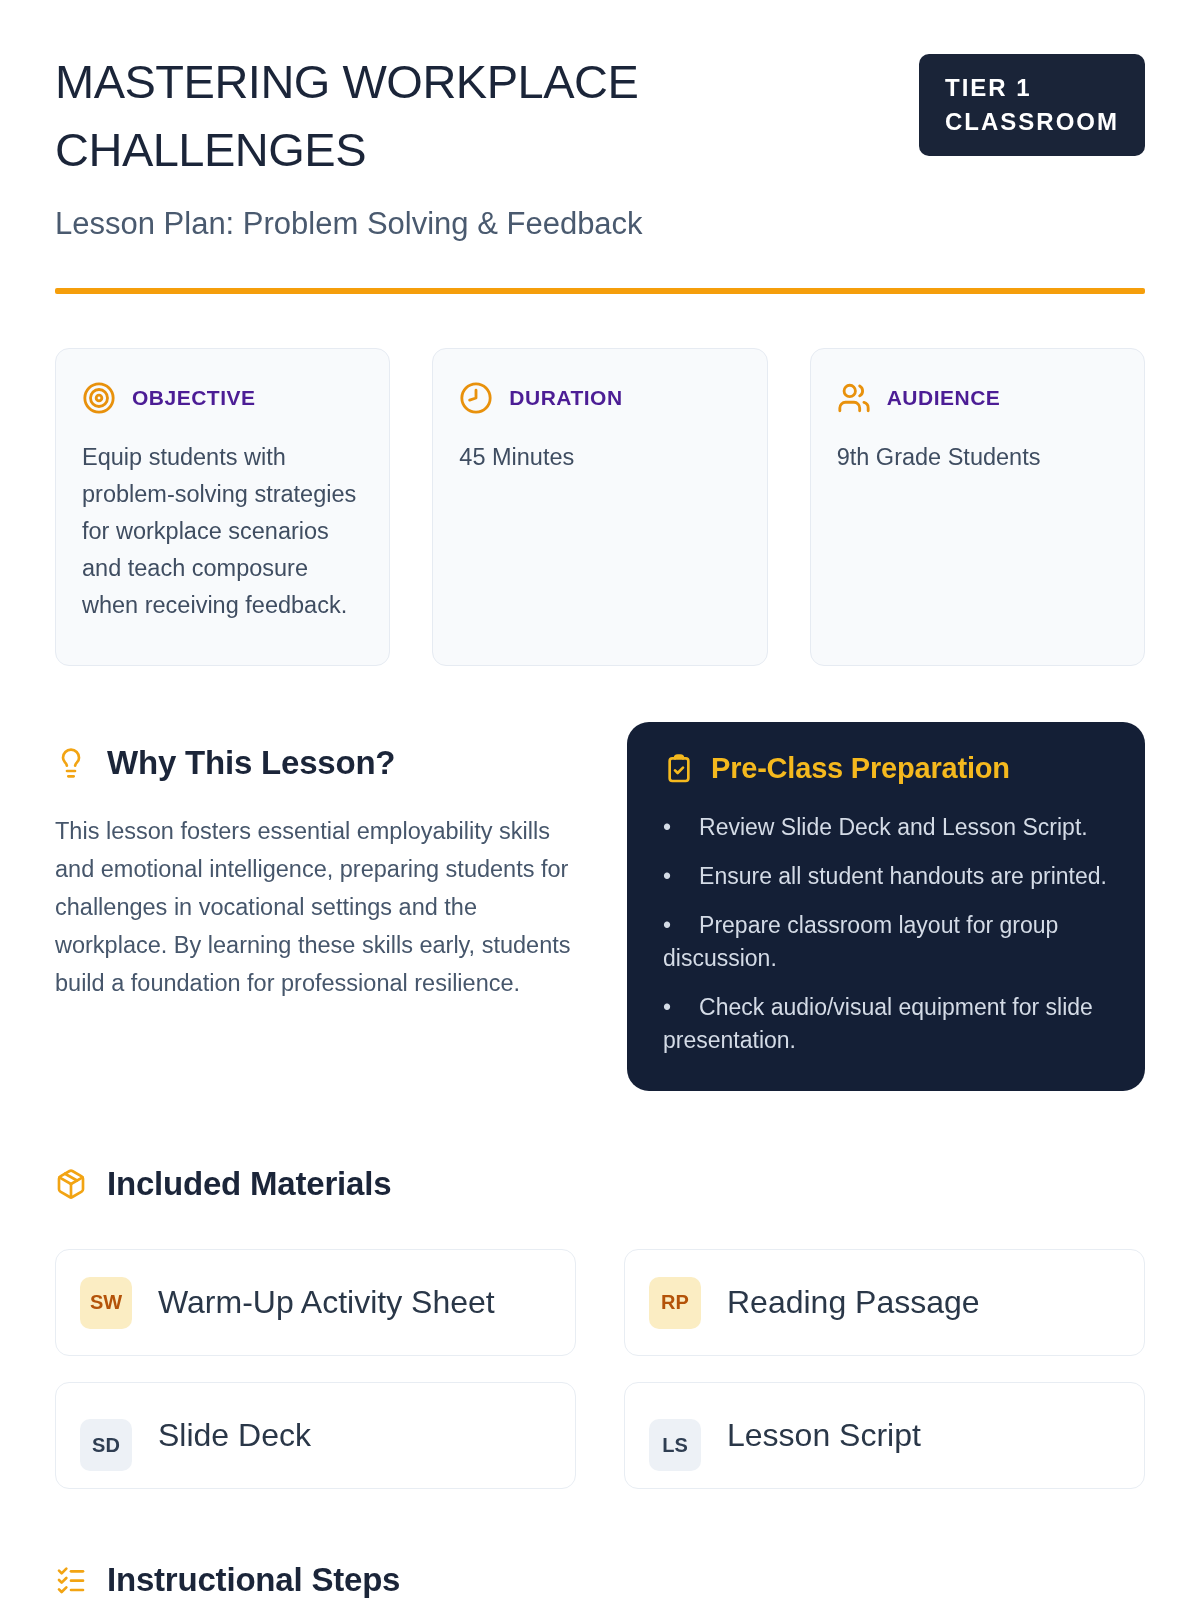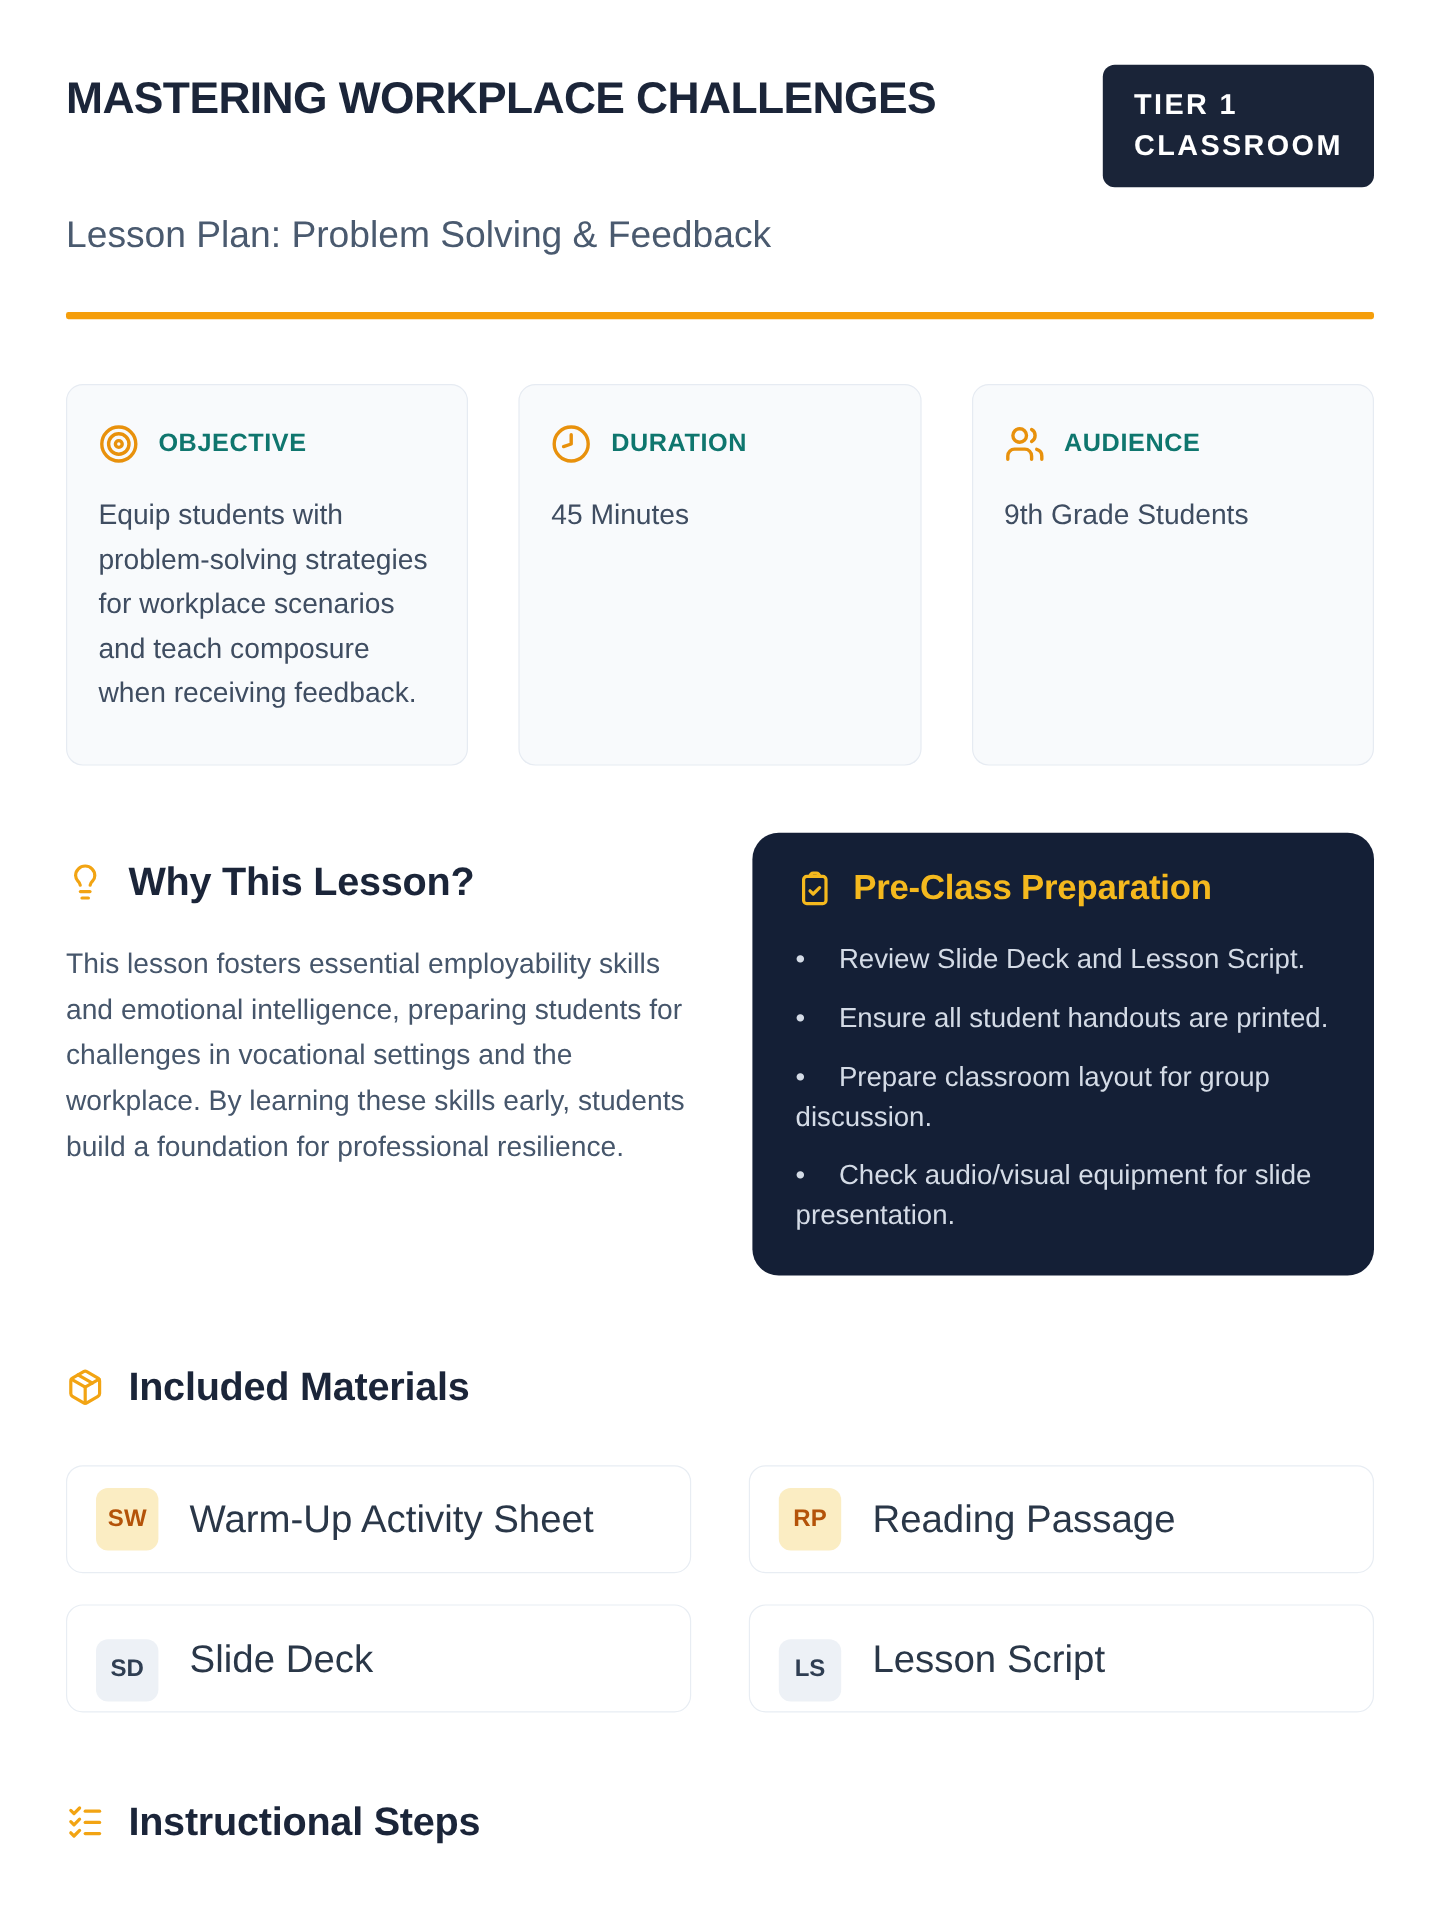--- a/index.html
+++ b/index.html
@@ -23,40 +23,40 @@
     width:1200px;height:1600px;overflow:hidden;
     font-family:"Liberation Sans", sans-serif;
     color:var(--body-gray);
   }
   .page{width:1200px;height:1600px;padding:48px 55px 0 55px;background:#fff;}
 
   
   .header{display:flex;justify-content:space-between;align-items:flex-start;}
   .page-title{
     max-width:860px;
-    font-size:37px;line-height:68px;font-weight:700;letter-spacing:-0.5px;
+    font-size:47px;line-height:68px;font-weight:400;letter-spacing:-0.5px;
     color:var(--heading-navy);text-transform:uppercase;
   }
   .tier-badge{
     margin-top:6px;
     background:var(--navy);color:#fff;border-radius:10px;
     padding:17px 26px;font-size:24px;font-weight:700;letter-spacing:2px;
     line-height:34px;text-transform:uppercase;white-space:nowrap;
   }
   .subtitle{margin-top:22px;font-size:31px;color:#4A5A6F;}
   .divider{margin-top:46px;height:6px;background:var(--accent-orange);border-radius:2px;}
 
   
   .info-cards{margin-top:54px;display:grid;grid-template-columns:repeat(3,1fr);gap:42px;}
   .info-card{
     background:var(--card-bg);border:1px solid var(--card-border);
     border-radius:14px;padding:32px 26px;height:318px;
   }
   .info-card-head{display:flex;align-items:center;gap:16px;}
-  .info-card-label{font-size:21px;font-weight:700;letter-spacing:0.5px;color:#0f766e;}
+  .info-card-label{font-size:21px;font-weight:700;letter-spacing:0.5px;color:#4c1d95;}
   .info-card-body{margin-top:24px;font-size:23.5px;line-height:37px;color:#3F4D61;}
   .icon{flex:0 0 auto;display:inline-flex;}
 
   
   .two-col{margin-top:56px;display:flex;gap:52px;align-items:flex-start;}
   .why-col{width:520px;padding-top:22px;}
   .section-head{display:flex;align-items:center;gap:20px;}
   .section-heading{font-size:33px;font-weight:800;color:var(--heading-navy);letter-spacing:-0.2px;}
   .why-body{margin-top:30px;font-size:23.5px;line-height:38px;color:var(--body-gray);}
 
@@ -71,21 +71,21 @@
   .prep-item .dot{margin-right:28px;}
 
   
   .materials-head{margin-top:74px;}
   .materials-grid{
     margin-top:46px;display:grid;grid-template-columns:1fr 1fr;
     column-gap:48px;row-gap:26px;
   }
   .material-card{
     background:#fff;border:1.5px solid #E8EDF3;border-radius:14px;
-    height:90px;display:flex;align-items:center;gap:26px;padding:0 24px;
+    height:107px;display:flex;align-items:center;gap:26px;padding:0 24px;
   }
   .material-abbr{
     width:52px;height:52px;border-radius:10px;
     display:flex;align-items:center;justify-content:center;
     font-size:20px;font-weight:700;
   }
   .material-abbr.amber{background:var(--badge-amber-bg);color:var(--badge-amber-text);}
   .material-abbr.gray{background:var(--badge-gray-bg);color:var(--badge-gray-text);margin-top:19px;}
   .material-name{font-size:32px;color:#2A3748;}
 

